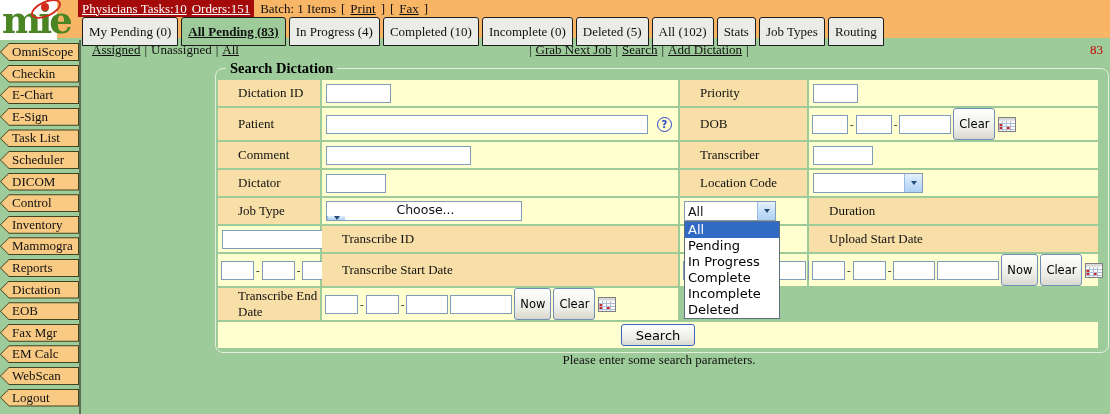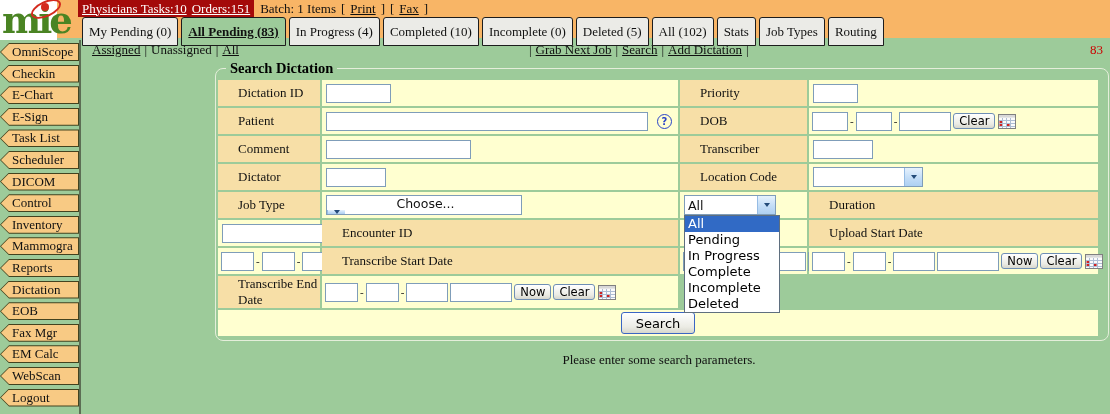--- a/index.html
+++ b/index.html
@@ -45,21 +45,21 @@
   .cell{min-height:26px;display:flex;align-items:center;box-sizing:border-box;}
   .lbl{background:#f7dfa7;padding-left:20px;}
   .val{background:#ffffd0;padding-left:4px;gap:3px;}
   .datecell{gap:2px;padding-left:3px;}
   .searchrow{grid-column:1/-1;background:#ffffd0;justify-content:center;}
 
   .inp{height:19px;border:1px solid #7f9db9;background:#fff;font-family:"DejaVu Sans",sans-serif;font-size:12px;padding:0 2px;box-sizing:border-box;}
   .w33{width:33px;}.w36{width:36px;}.w42{width:42px;}.w45{width:45px;}.w52{width:52px;}
   .w60{width:60px;}.w62{width:62px;}.w65{width:65px;}.w145{width:145px;}.w322{width:322px;}
 
-  .btn{height:16px;background:linear-gradient(#ffffff,#ebebe4 70%,#d7d7cd);border:1px solid #6f8fb5;border-radius:3px;font-family:"DejaVu Sans",sans-serif;font-size:11.5px;padding:0 5px;cursor:pointer;color:#000;white-space:nowrap;}
+  .btn{height:32px;background:linear-gradient(#ffffff,#ebebe4 70%,#d7d7cd);border:1px solid #6f8fb5;border-radius:3px;font-family:"DejaVu Sans",sans-serif;font-size:11.5px;padding:0 5px;cursor:pointer;color:#000;white-space:nowrap;}
   .search-btn{height:22px;font-size:13px;padding:0 14px;border:1px solid #3b66c4;}
 
   .selwrap{position:relative;display:inline-block;}
   .select{display:flex;align-items:center;height:20px;border:1px solid #7f9db9;background:#fff;box-sizing:border-box;cursor:pointer;}
   .w92{width:92px;}.w110{width:110px;}.w163{width:196px;flex-direction:column;}
   .seltext{flex:1;font-family:"DejaVu Sans",sans-serif;font-size:12.5px;padding-left:3px;white-space:nowrap;overflow:hidden;min-height:1px;}
   .selarrow{width:17px;align-self:stretch;background:linear-gradient(#e6f2fd,#c3ddf7 55%,#aed0f2);border-left:1px solid #96bce4;display:flex;align-items:center;justify-content:center;}
   .tri{width:0;height:0;border-left:3.5px solid transparent;border-right:3.5px solid transparent;border-top:4.5px solid #234b79;}
 
   .ddlist{position:absolute;top:20px;left:0;width:94px;background:#fff;border:1px solid #5f6f7f;z-index:50;font-family:"DejaVu Sans",sans-serif;font-size:13px;}
@@ -263,21 +263,21 @@
             <div class="ddopt">Deleted</div>
           </div>
         </div>
       </div>
 
       <div class="cell lbl">Duration</div>
       <div class="cell val">
         <input class="inp w145" style="">
         <span class="help">?</span>
       </div>
-      <div class="cell lbl">Encounter ID</div>
+      <div class="cell lbl">Transcribe ID</div>
       <div class="cell val">
         <input class="inp w65" style="">
       </div>
 
       <div class="cell lbl">Upload Start Date</div>
       <div class="cell val datecell">
         <input class="inp w33" style="">
         <span class="dash">-</span>
         <input class="inp w33" style="">
         <span class="dash">-</span>

